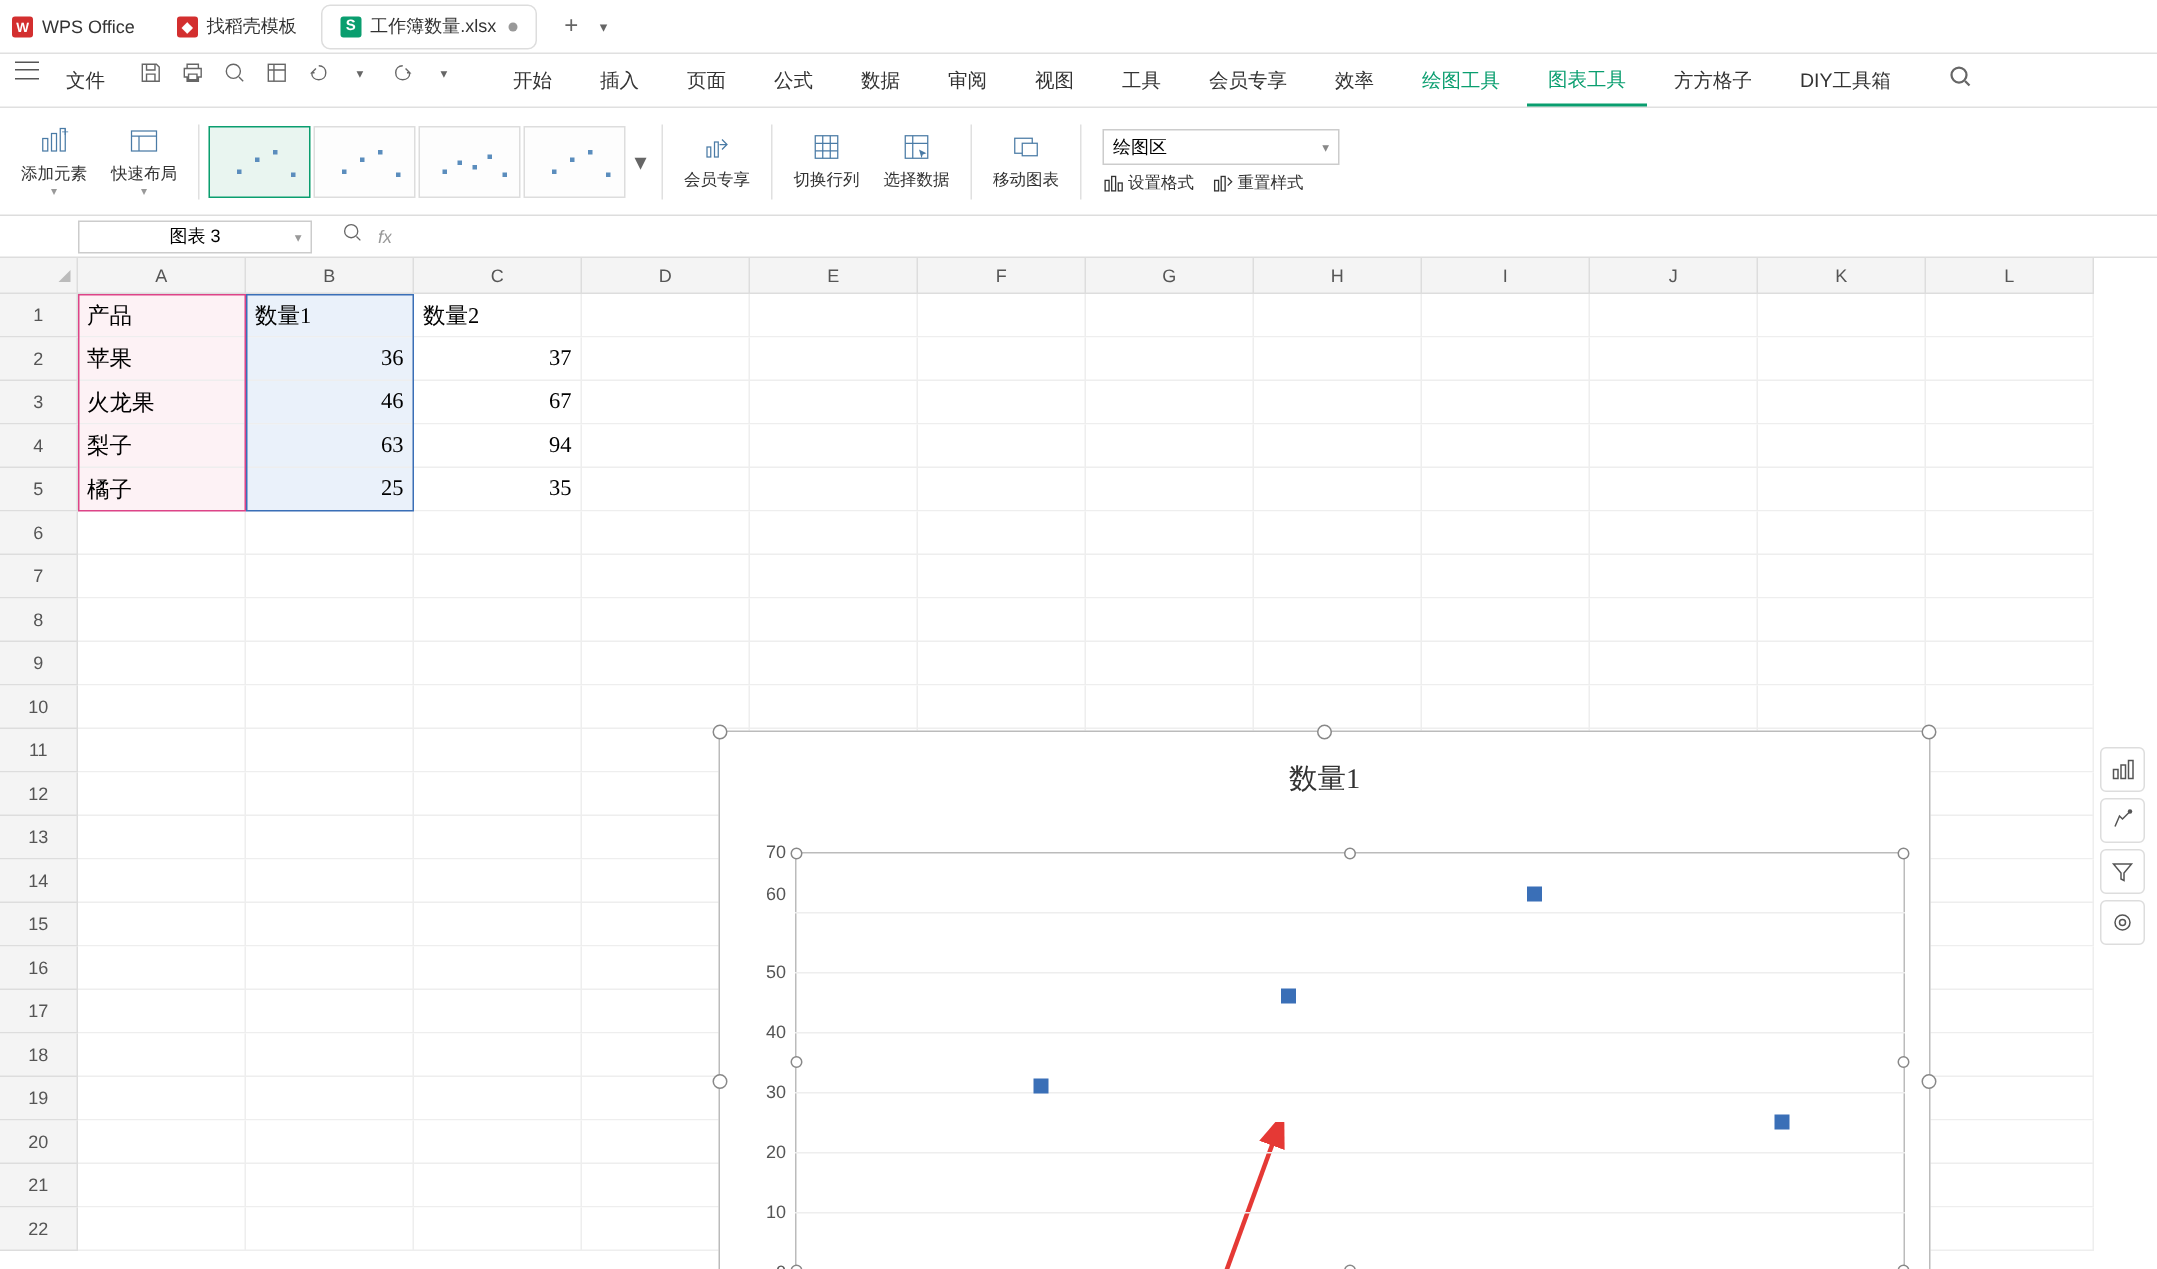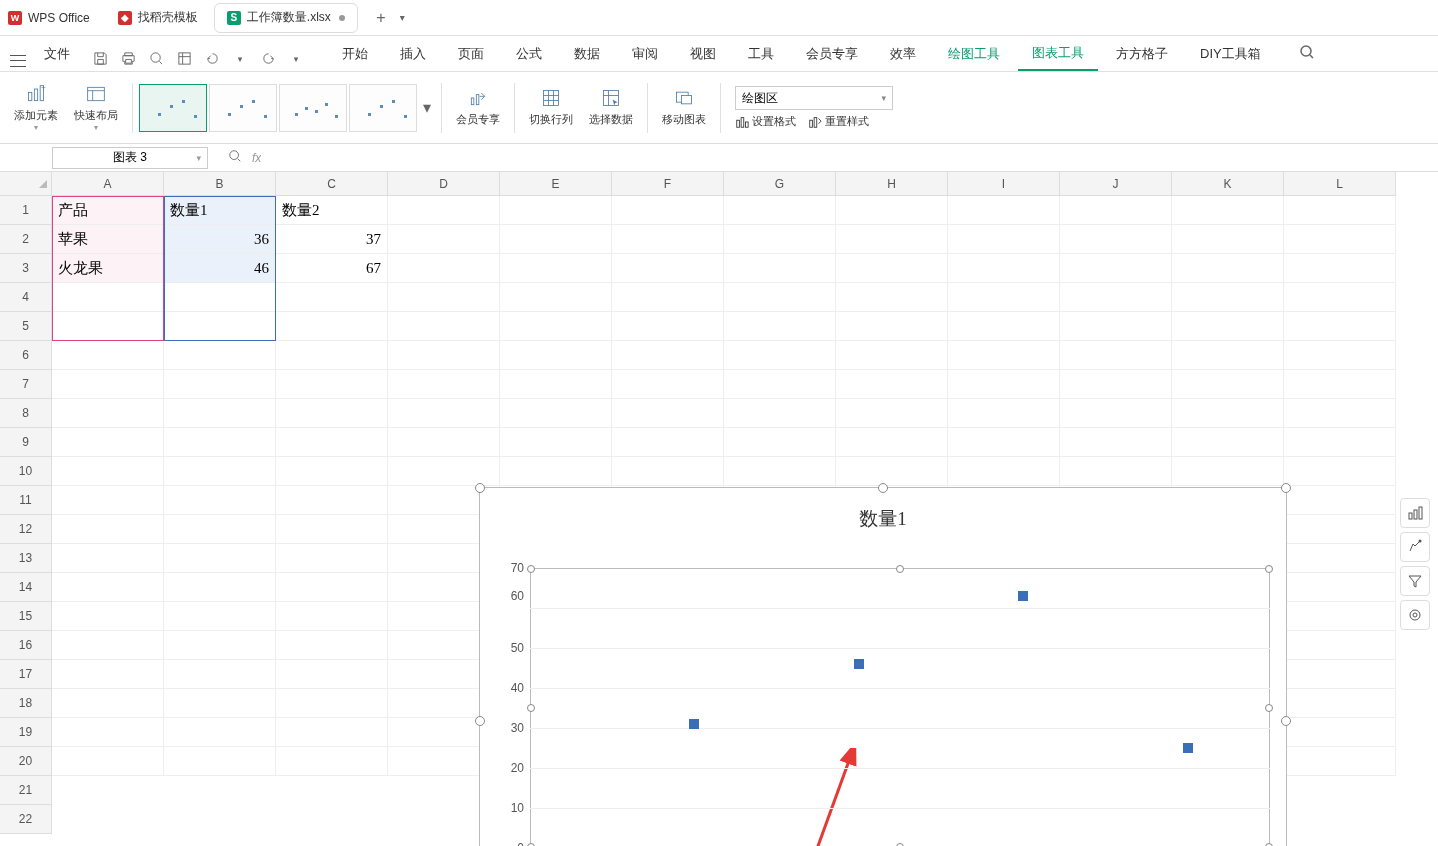--- a/index.html
+++ b/index.html
@@ -13,21 +13,21 @@
 .tab-icon { width: 14px; height: 14px; margin-right: 6px; display: inline-flex; align-items: center; justify-content: center; font-size: 10px; color: #fff; border-radius: 2px; }
 .wps-icon { background: #d32f2f; font-weight: bold; font-size: 9px; }
 .d-icon { background: #d32f2f; }
 .s-icon { background: #0a9e6f; font-weight: bold; }
 .tab-dot { width: 6px; height: 6px; background: #999; border-radius: 50%; margin-left: 8px; }
 .add-tab { width: 30px; display: flex; align-items: center; justify-content: center; color: #666; cursor: pointer; margin-left: 6px; }
 .tab-dropdown { margin-left: 4px; color: #666; cursor: pointer; font-size: 10px; }
 
 
 .menubar { height: 36px; background: #fff; display: flex; align-items: center; padding: 0 10px; border-bottom: 1px solid #e0e0e0; }
-.menu-left { display: flex; align-items: flex-end; gap: 8px; }
+.menu-left { display: flex; align-items: flex-start; gap: 8px; }
 .hamburger { width: 16px; height: 12px; display: flex; flex-direction: column; justify-content: space-between; margin-right: 4px; cursor: pointer; }
 .hamburger span { height: 1px; background: #555; }
 .file-btn { font-size: 13px; color: #333; cursor: pointer; padding: 4px 6px; }
 .qa-icons { display: flex; gap: 12px; margin-left: 8px; }
 .qa-icon { width: 16px; height: 16px; color: #666; cursor: pointer; display: flex; align-items: center; justify-content: center; }
 .menu-items { display: flex; gap: 4px; margin-left: 24px; align-items: center; height: 100%; }
 .menu-item { font-size: 13px; color: #333; cursor: pointer; padding: 0 14px; height: 100%; display: flex; align-items: center; }
 .menu-item.highlight { color: #0a9e6f; }
 .menu-item.active { color: #0a9e6f; border-bottom: 2px solid #0a9e6f; }
 .menu-search { margin-left: 20px; color: #666; cursor: pointer; }
@@ -379,20 +379,48 @@
         <div class="cell"></div>
         <div class="cell"></div>
         <div class="cell"></div>
         <div class="cell"></div>
         <div class="cell"></div>
     </div>
     <div class="cell-row">
       <div class="cell text sel-a">火龙果</div>
       <div class="cell num sel-b">46</div>
       <div class="cell num">67</div>
+      <div class="cell"></div>
+        <div class="cell"></div>
+        <div class="cell"></div>
+        <div class="cell"></div>
+        <div class="cell"></div>
+        <div class="cell"></div>
+        <div class="cell"></div>
+        <div class="cell"></div>
+        <div class="cell"></div>
+    </div>
+    <div class="cell-row">
+      <div class="cell text sel-a">梨子</div>
+      <div class="cell num sel-b">63</div>
+      <div class="cell num">94</div>
+      <div class="cell"></div>
+        <div class="cell"></div>
+        <div class="cell"></div>
+        <div class="cell"></div>
+        <div class="cell"></div>
+        <div class="cell"></div>
+        <div class="cell"></div>
+        <div class="cell"></div>
+        <div class="cell"></div>
+    </div>
+    <div class="cell-row">
+      <div class="cell text sel-a">橘子</div>
+      <div class="cell num sel-b">25</div>
+      <div class="cell num">35</div>
       <div class="cell"></div>
         <div class="cell"></div>
         <div class="cell"></div>
         <div class="cell"></div>
         <div class="cell"></div>
         <div class="cell"></div>
         <div class="cell"></div>
         <div class="cell"></div>
         <div class="cell"></div>
     </div>

